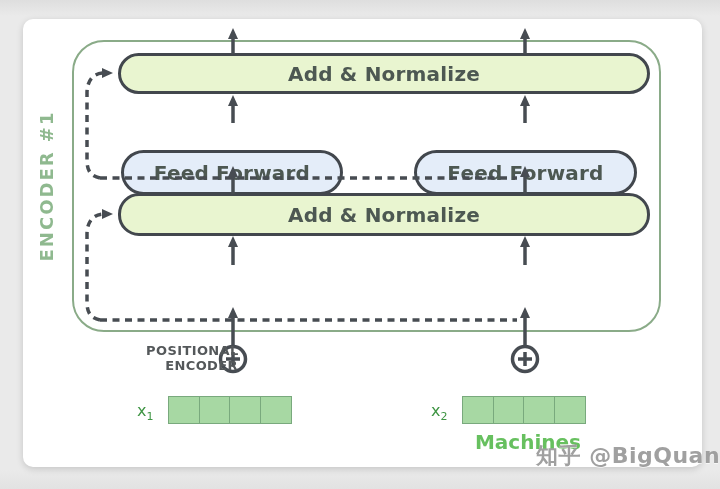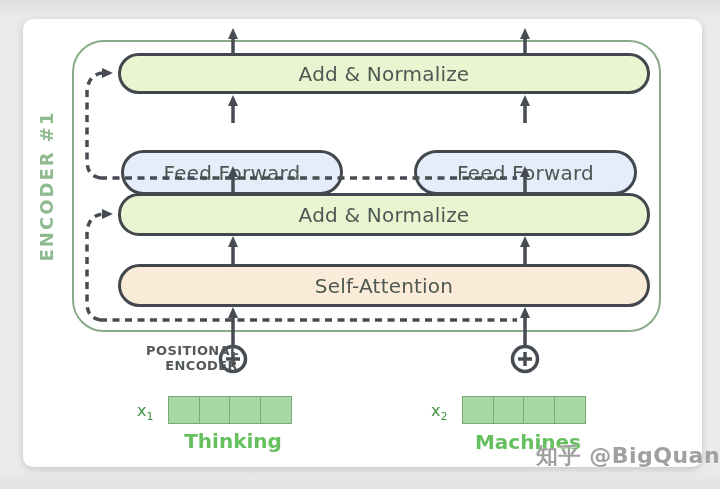--- a/index.html
+++ b/index.html
@@ -23,21 +23,21 @@
     position:absolute;left:-62px;top:174px;width:220px;height:24px;
     text-align:center;transform:rotate(-90deg);
     color:var(--encoder-label,#8fb98f);
     font-size:18px;font-weight:700;letter-spacing:2px;
   }
   .block{
     position:absolute;box-sizing:border-box;
     border:3.5px solid var(--box-border,#42474d);
     display:flex;align-items:center;justify-content:center;
     color:var(--box-text,#4d5852);
-    font-size:20px;font-weight:400;letter-spacing:.2px;
+    font-size:20px;font-weight:700;letter-spacing:.2px;
   }
   .an{background:var(--add-normalize-fill,#e9f5d0);border-radius:21px;}
   .ff{background:var(--feed-forward-fill,#e4edf9);border-radius:23px;margin-top:28px;}
   .sa{background:var(--self-attention-fill,#faecd9);border-radius:22px;}
   #an-top{left:118px;top:53px;width:532px;height:41px;}
   #ff-left{left:121px;top:122px;width:222px;height:45px;}
   #ff-right{left:414px;top:122px;width:223px;height:45px;}
   #an-mid{left:118px;top:193px;width:532px;height:43px;}
   #self-att{left:118px;top:264px;width:532px;height:43px;}
   svg.overlay{position:absolute;left:0;top:0;pointer-events:none;}
@@ -91,23 +91,20 @@
   </div>
   <div id="ff-left" class="block ff">
     <span>Feed Forward</span>
   </div>
   <div id="ff-right" class="block ff">
     <span>Feed Forward</span>
   </div>
   <div id="an-mid" class="block an">
     <span>Add &amp; Normalize</span>
   </div>
-  <div id="self-att" class="block sa">
-    <span>Self-Attention</span>
-  </div>
 
   <svg class="overlay" width="720" height="489" viewBox="0 0 720 489">
     <defs>
       <marker id="ah" markerWidth="14" markerHeight="14" refX="3" refY="7" orient="auto" markerUnits="userSpaceOnUse">
         <path d="M1,2 L12,7 L1,12 z"></path>
       </marker>
     </defs>
 
     <g>
       <line class="arrow-line" x1="233" y1="54" x2="233" y2="37" marker-end="url(#ah)"></line>
@@ -150,21 +147,20 @@
 
   <div class="x-label" style="left:137px;top:401px;">
     <span>x</span><sub>1</sub>
   </div>
   <div class="cells" style="left:168px;top:396px;">
       <div class="cell"></div>
       <div class="cell"></div>
       <div class="cell"></div>
       <div class="cell"></div>
     </div>
-  <div class="word" style="left:168px;top:429px;">Thinking</div>
 
   <div class="x-label" style="left:431px;top:401px;">
     <span>x</span><sub>2</sub>
   </div>
   <div class="cells" style="left:462px;top:396px;">
       <div class="cell"></div>
       <div class="cell"></div>
       <div class="cell"></div>
       <div class="cell"></div>
     </div>

